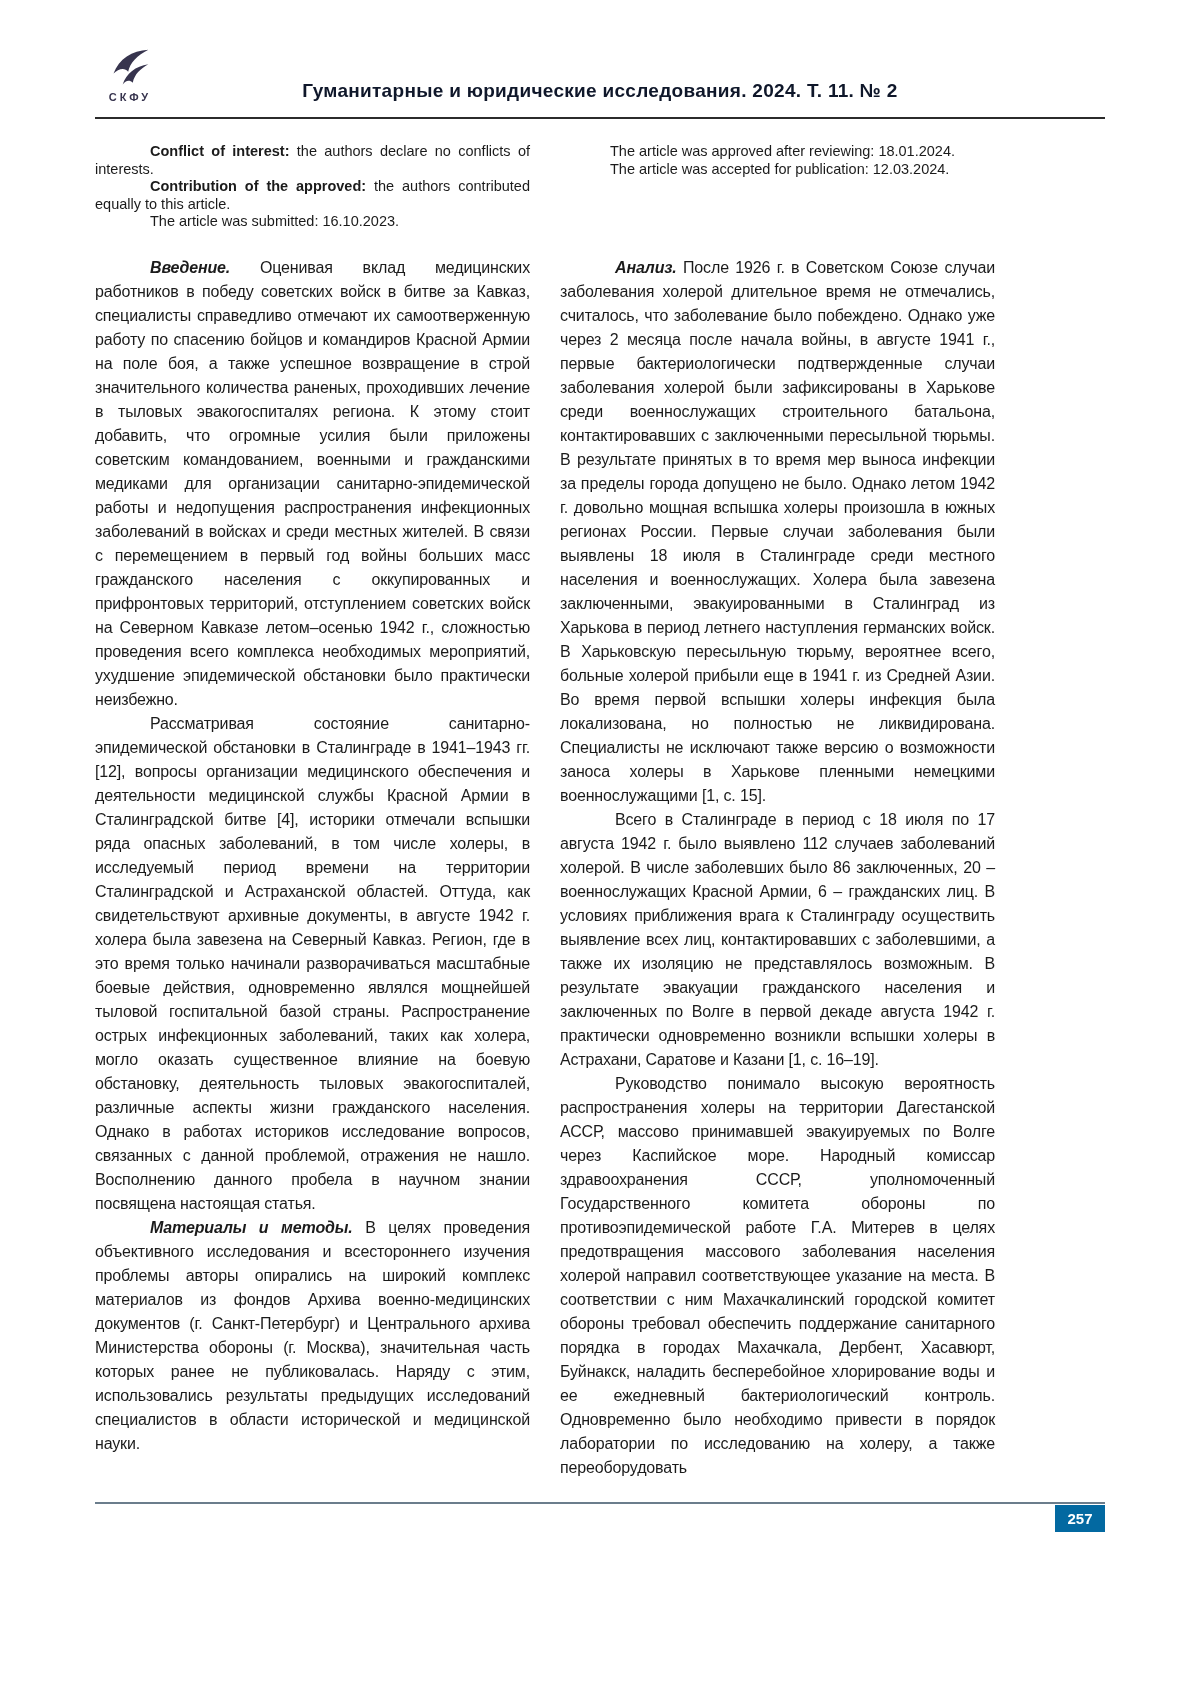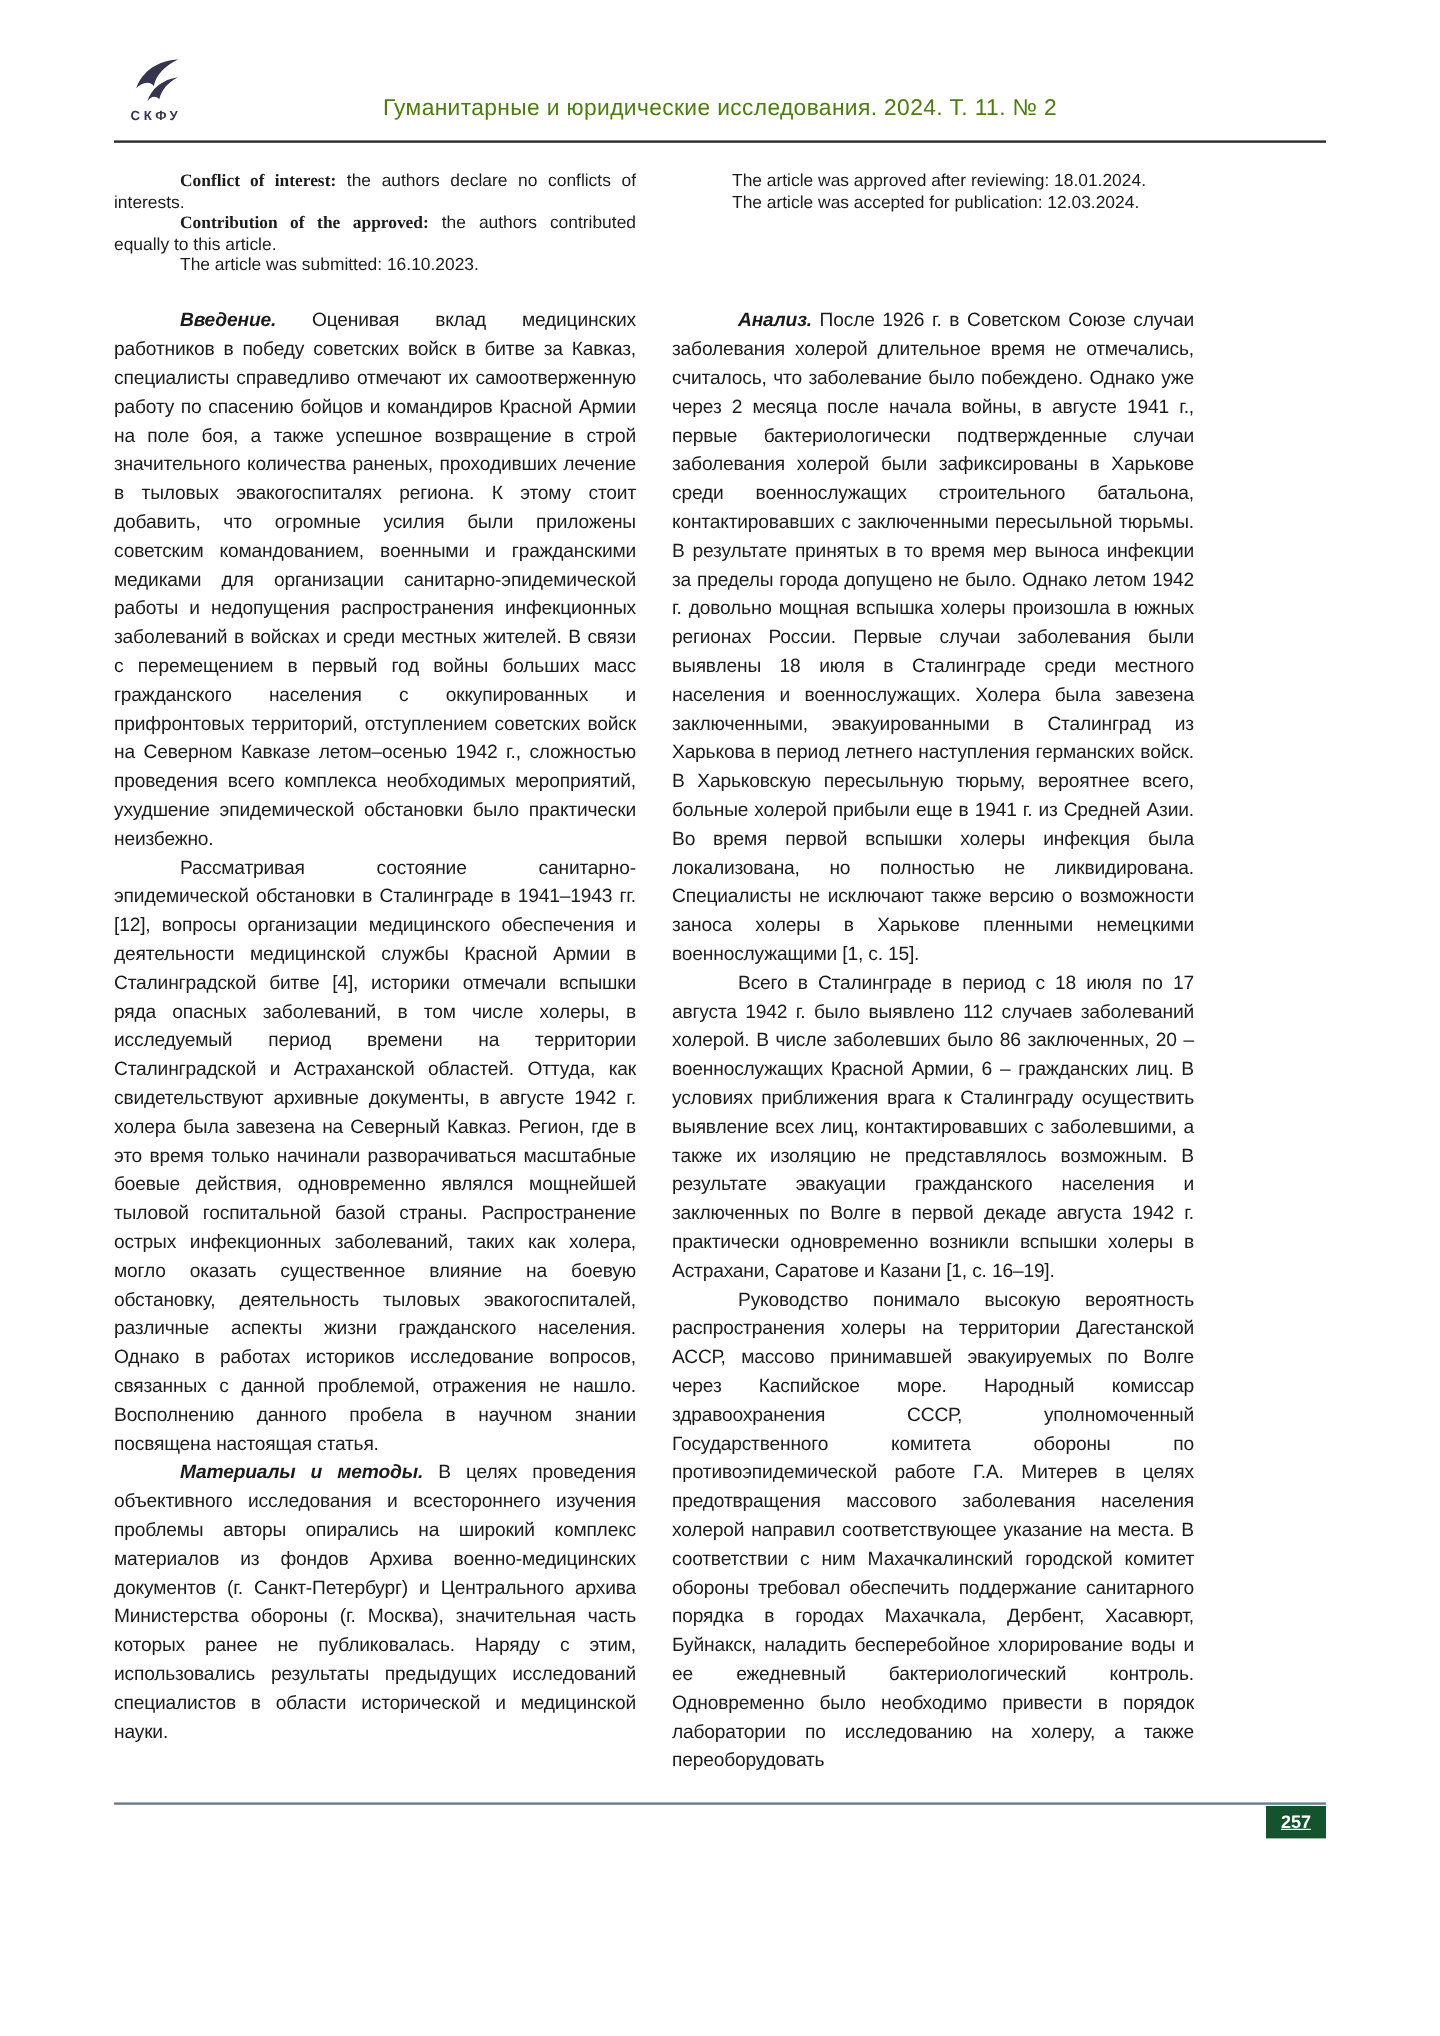--- a/index.html
+++ b/index.html
@@ -22,64 +22,65 @@
   }
   .logo svg { display: block; margin: 0 auto; }
   .logo-abbr {
     font-size: 11px; letter-spacing: 3px; color: #37344e;
     margin-top: 1px; font-weight: bold;
   }
   .journal-title {
     position: absolute; left: 0; top: 80px; width: 100%;
     text-align: center;
     font-size: 19px; letter-spacing: 0.3px;
-    color: #4d7c0f;
+    color: #0f172a;
+    font-weight: bold;
   }
   .header-rule {
     position: absolute; left: 0; top: 117px; width: 100%;
     border-top: 2px solid #2b2b2b; height: 0;
   }
 
   
   .columns {
     position: absolute; left: 0; top: 143px; width: 100%;
     display: flex; gap: 30px;
   }
   .col { width: 435px; }
 
   .meta-zone { height: 113px; }
   .meta {
     font-size: 14.5px; line-height: 17.5px;
     text-align: justify;
     text-indent: 55px;
   }
-  .meta b { font-weight: bold; font-family: Liberation Serif, serif; }
+  .meta b { font-weight: bold; }
   .meta-right { padding-left: 50px; }
   .meta-right .meta { text-indent: 0; text-align: left; }
 
   .para {
     font-size: 16px; line-height: 24px;
     letter-spacing: -0.15px;
     text-align: justify;
     text-indent: 55px;
     hyphens: auto;
   }
   .lead { font-weight: bold; font-style: italic; }
 
   
   .footer-rule {
     position: absolute; left: 0; top: 1502px; width: 100%;
     border-top: 2px solid #6b7d8c; height: 0;
   }
   .page-number {
     position: absolute; right: 0; top: 1505px;
     width: 50px; height: 27px;
-    background: #14532d; color: #ffffff;
+    background: #0369a1; color: #ffffff;
     font-size: 15px; font-weight: bold;
-    display: flex; align-items: center; justify-content: center; text-decoration: underline;
+    display: flex; align-items: center; justify-content: center;
   }
 </style>
 </head>
 <body>
 
 <div class="page">
   <div class="content">
 
     <div class="logo">
       <span>

